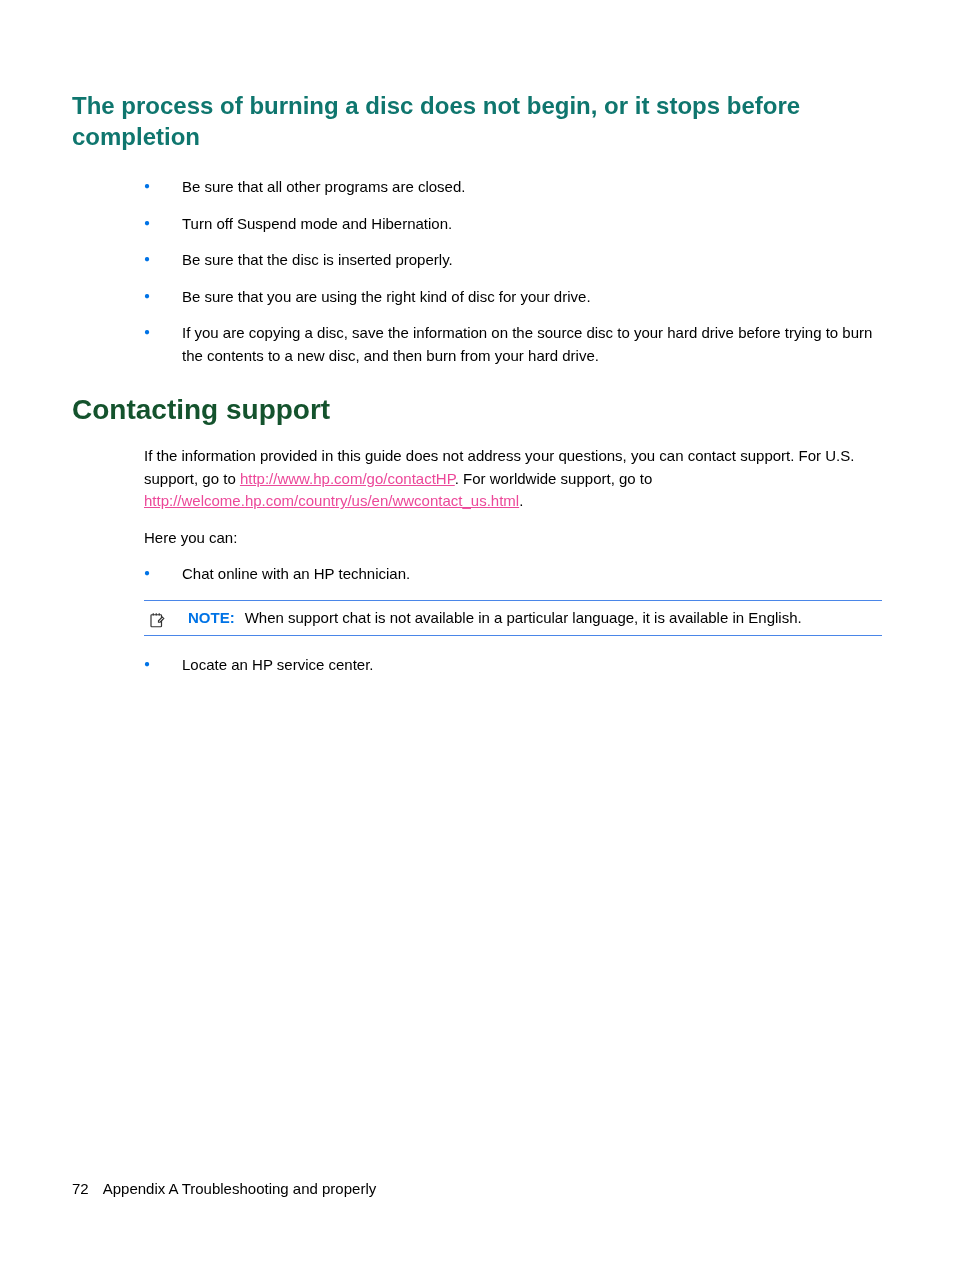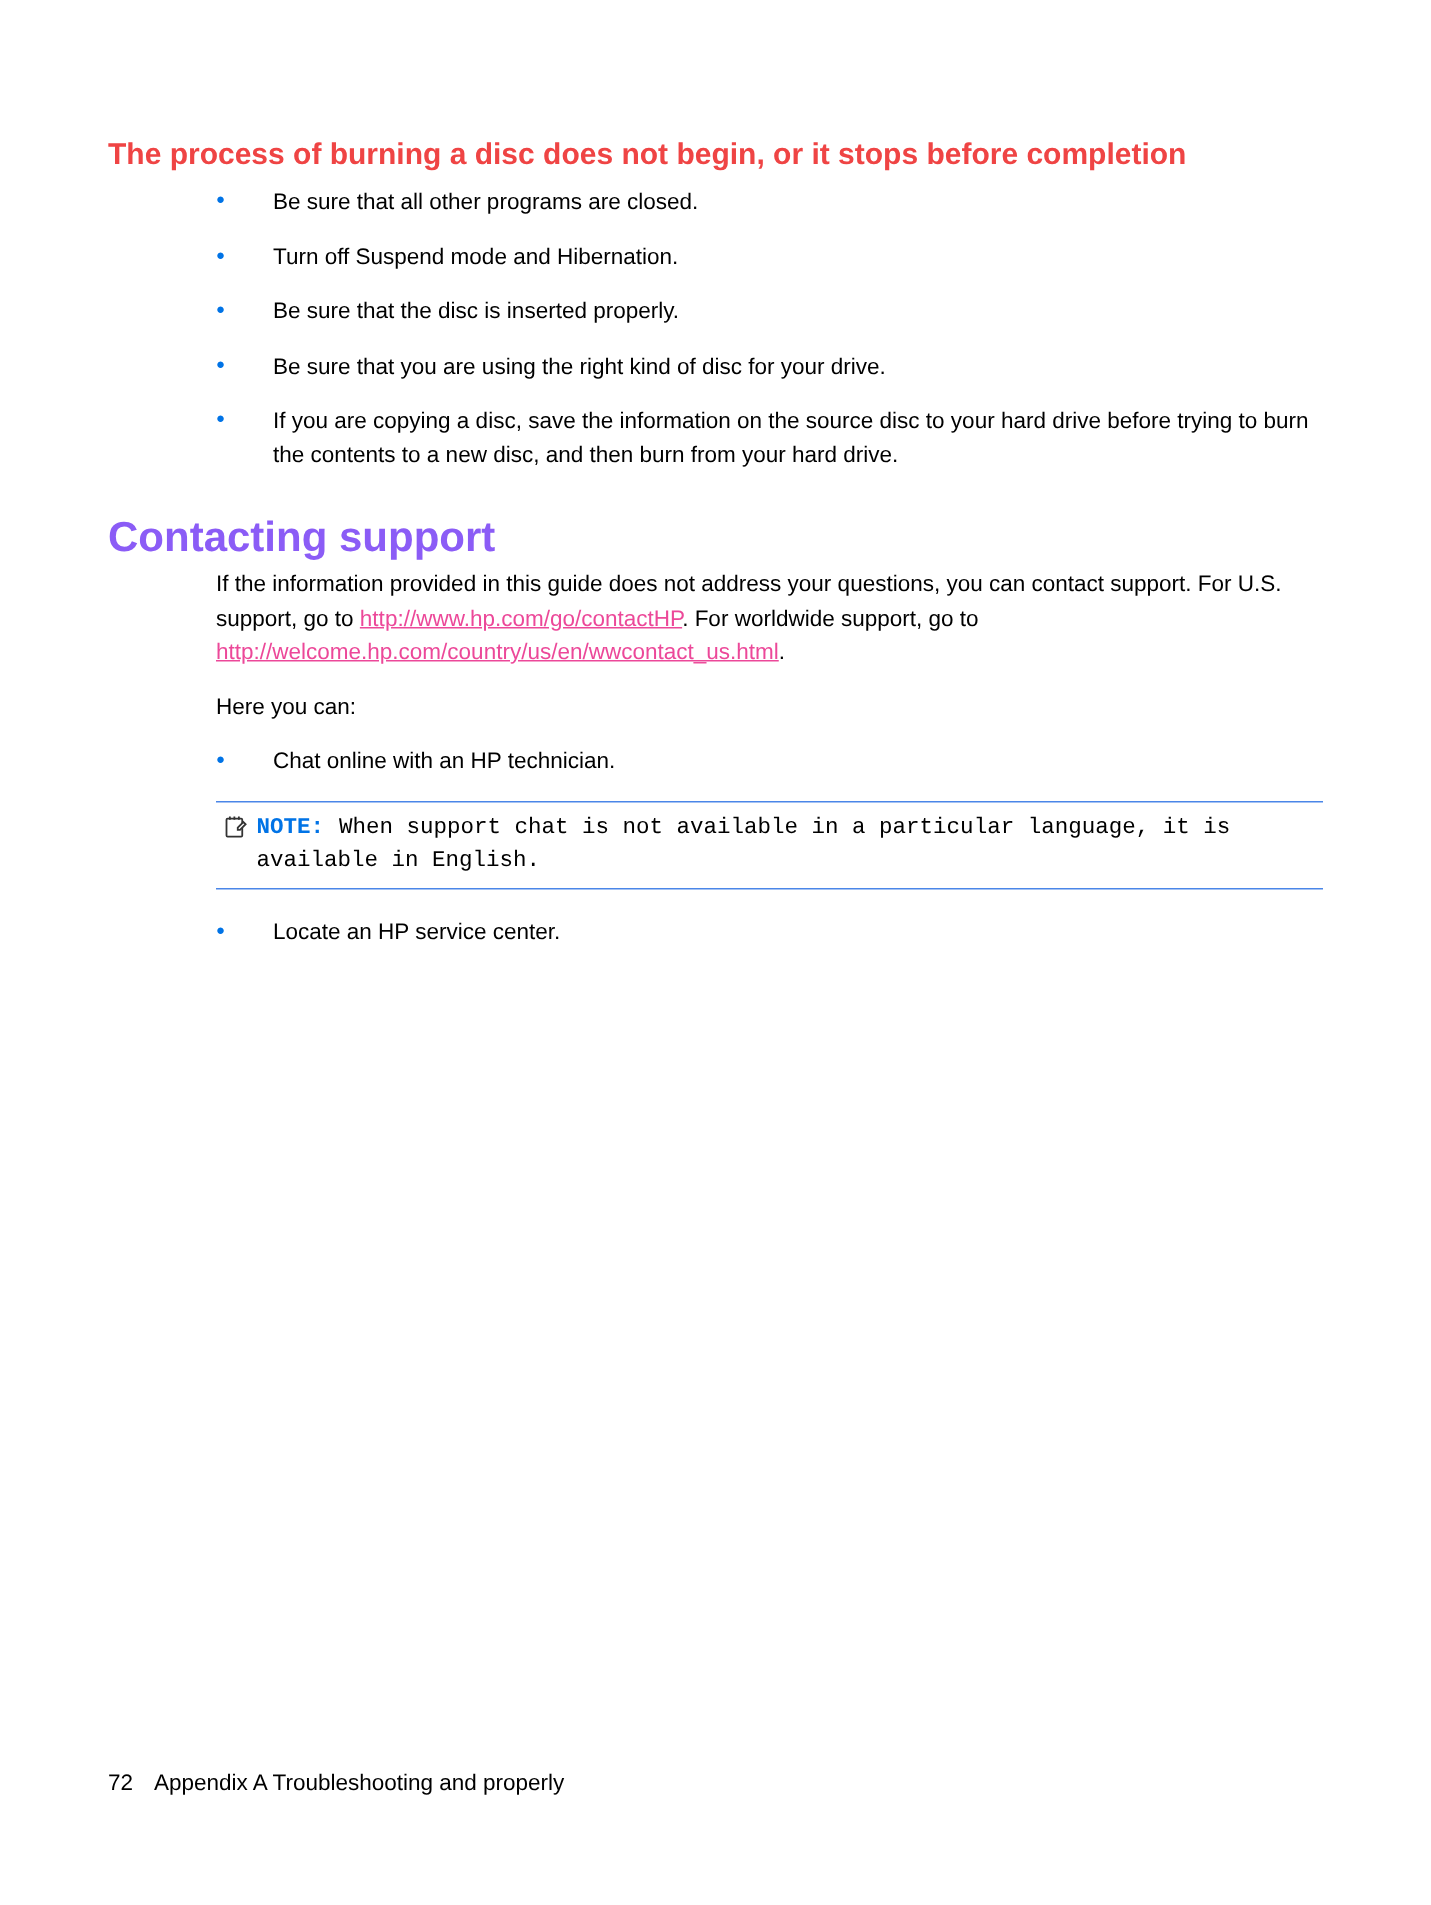--- a/index.html
+++ b/index.html
@@ -8,31 +8,32 @@
       height: 1270px;
       font-family: Arial, Helvetica, sans-serif;
       background: #fff;
       color: #000;
       position: relative;
       padding: 90px 72px 0 72px;
       font-size: 15px;
       line-height: 1.5;
     }
     .h2 {
-      font-size: 20px;
+      font-size: 24px;
       font-weight: bold;
-      color: #ef4444;
-      margin-bottom: 8px;
+      color: #0f766e;
+      margin-bottom: 24px;
       line-height: 1.3;
     }
     .h1 {
       font-size: 28px;
       font-weight: bold;
-      color: #8b5cf6;
+      color: #14532d;
       margin-top: 22px;
+      margin-bottom: 14px;
     }
     ul.bullets {
       list-style: none;
       margin-left: 72px;
       margin-bottom: 4px;
     }
     ul.bullets li {
       position: relative;
       padding-left: 38px;
       margin-bottom: 14px;
@@ -53,23 +54,22 @@
       color: #ec4899;
       text-decoration: underline;
     }
     .note-box {
       margin-left: 72px;
       border-top: 1px solid #4a86e8;
       border-bottom: 1px solid #4a86e8;
       padding: 6px 4px 6px 4px;
       margin-bottom: 18px;
       display: flex;
-      align-items: flex-start;
-      gap: 4px;
-      font-family: Liberation Mono, monospace;
+      align-items: flex-end;
+      gap: 21px;
     }
     .note-icon {
       width: 18px;
       height: 18px;
       flex-shrink: 0;
       margin-top: 1px;
       margin-right: 1px;
     }
     .note-label {
       font-weight: bold;

